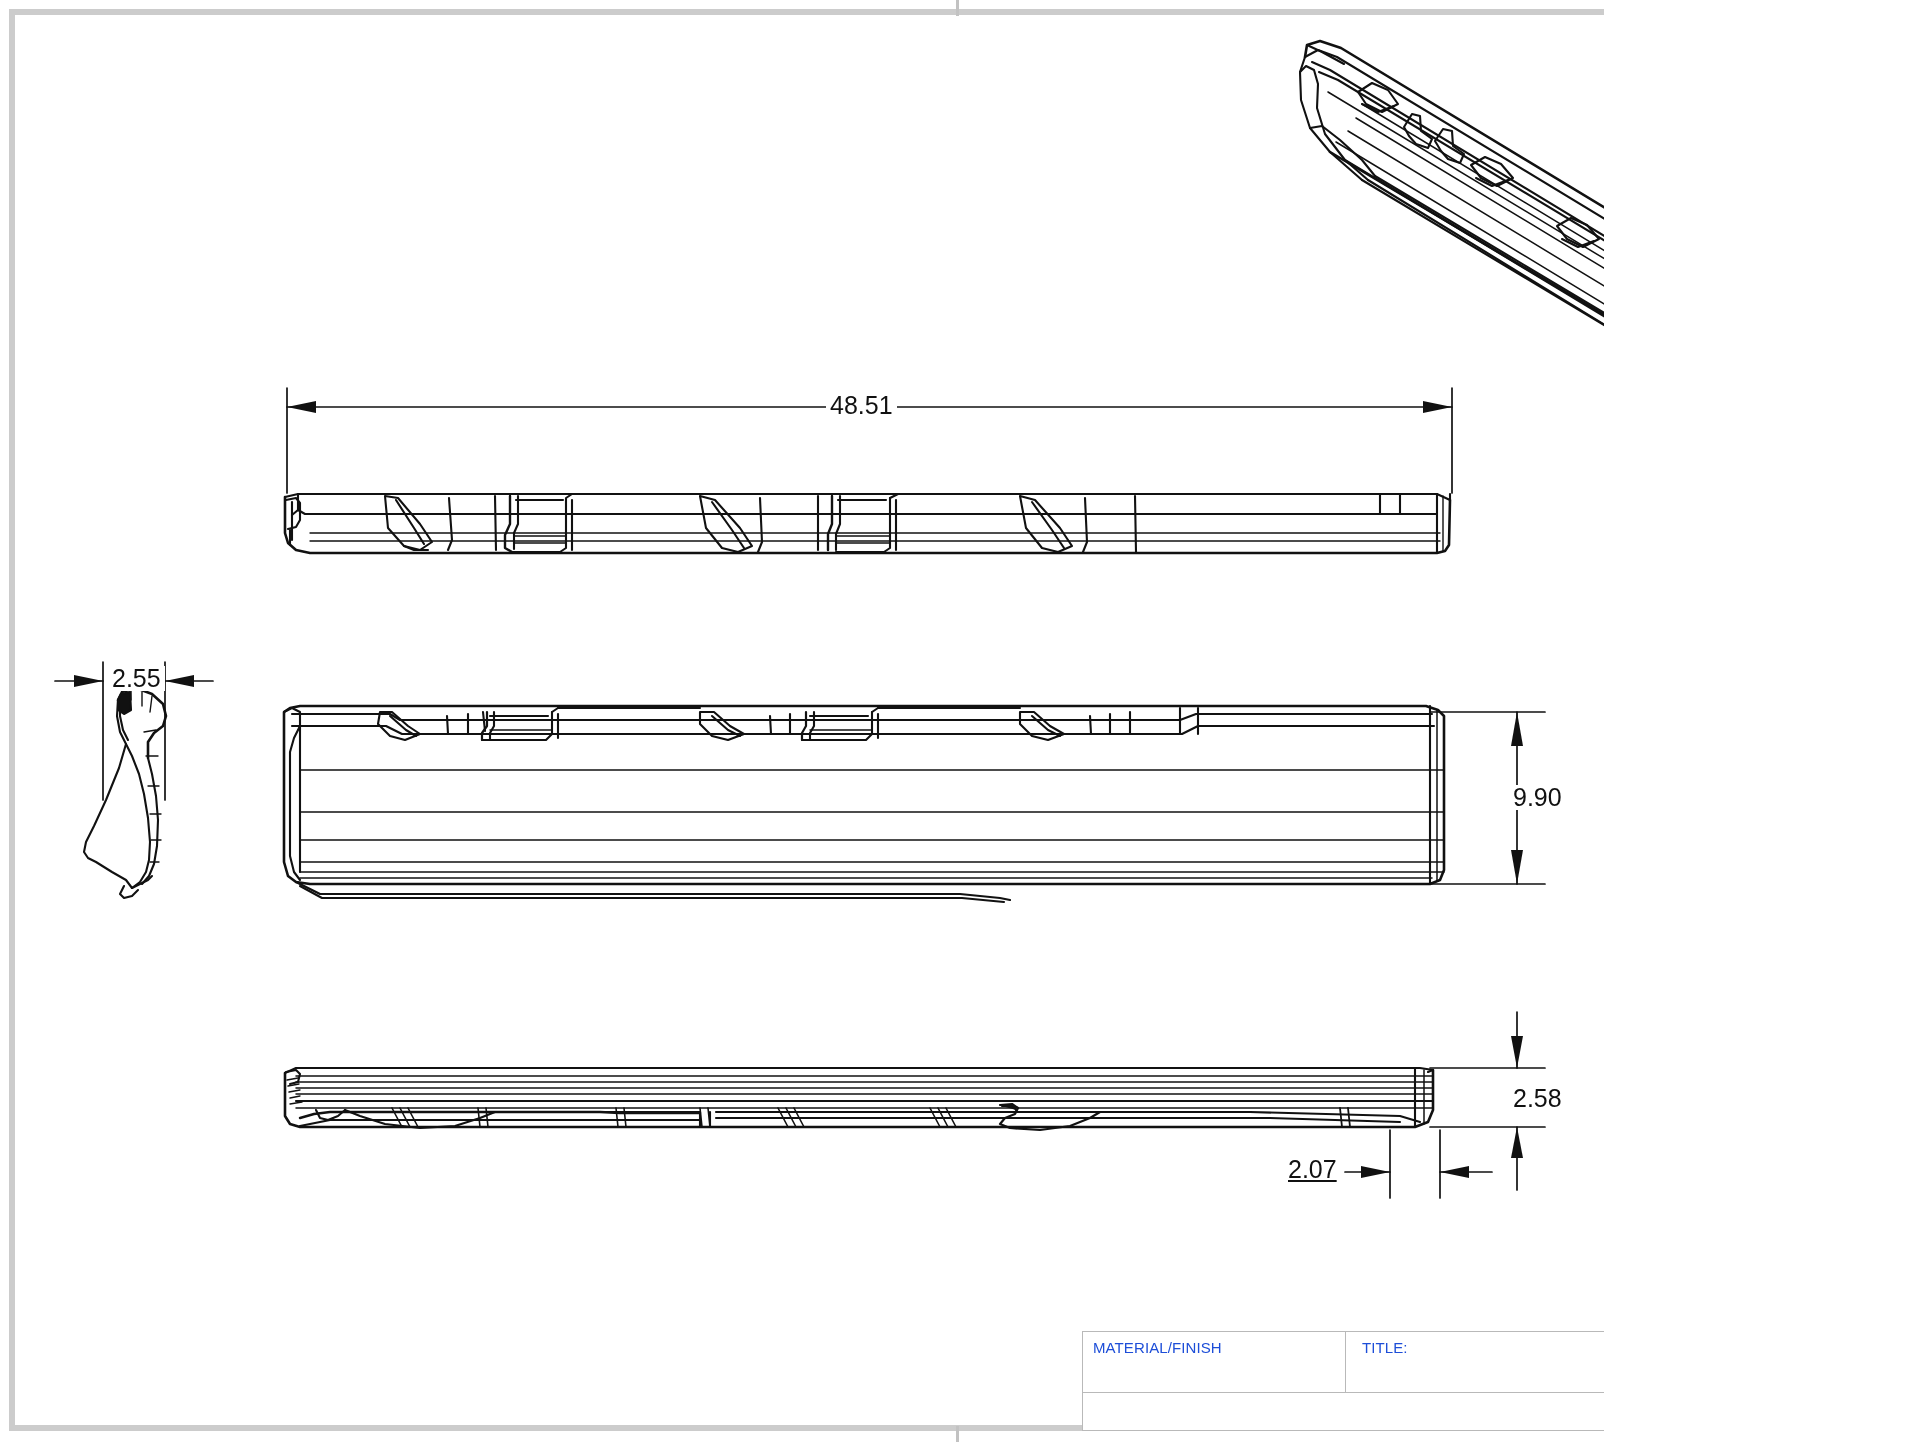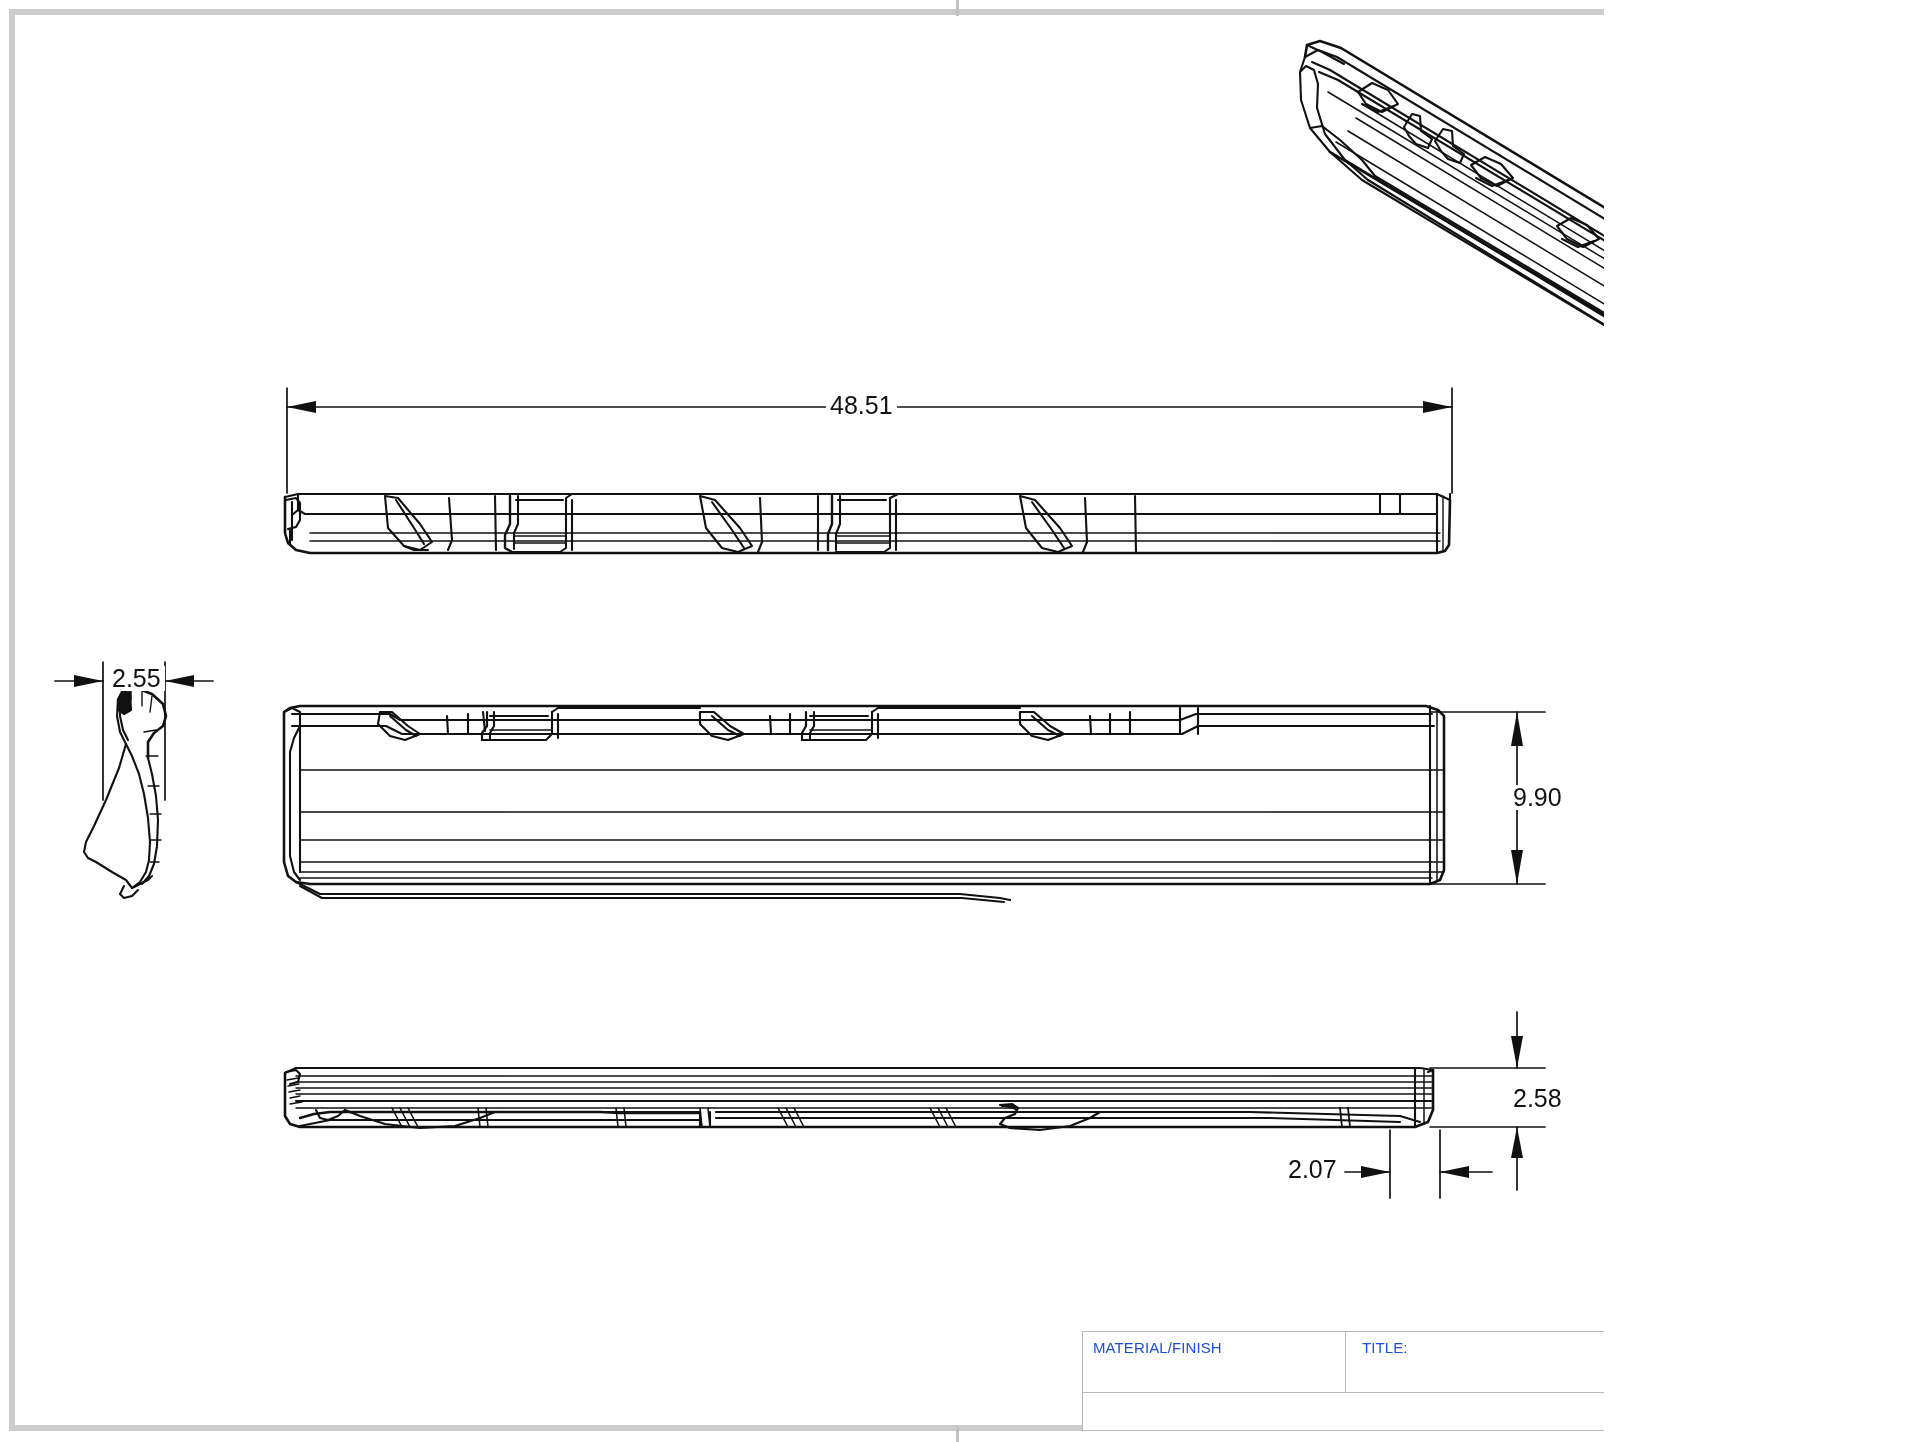--- a/index.html
+++ b/index.html
@@ -458,21 +458,21 @@
   </svg>
 
   <div class="dim-text" style="left:826px; top:393px;">48.51</div>
 
   <div class="dim-text" style="left:108px; top:666px;text-align:center;">2.55</div>
 
   <div class="dim-text" style="left:1509px; top:785px;">9.90</div>
 
   <div class="dim-text" style="left:1509px; top:1086px;">2.58</div>
 
-  <div class="dim-text" style="left:1284px; top:1157px;">2.07</div>
+  <div class="dim-text" style="left:1284px; top:1157px;text-decoration:underline;">2.07</div>
 
   <div class="title-block">
     <div class="tb-row-top">
       <div class="tb-cell-material">
         <div class="tb-label">MATERIAL/FINISH</div>
       </div>
       <div class="tb-cell-title">
         <div class="tb-label">TITLE:</div>
       </div>
     </div>

